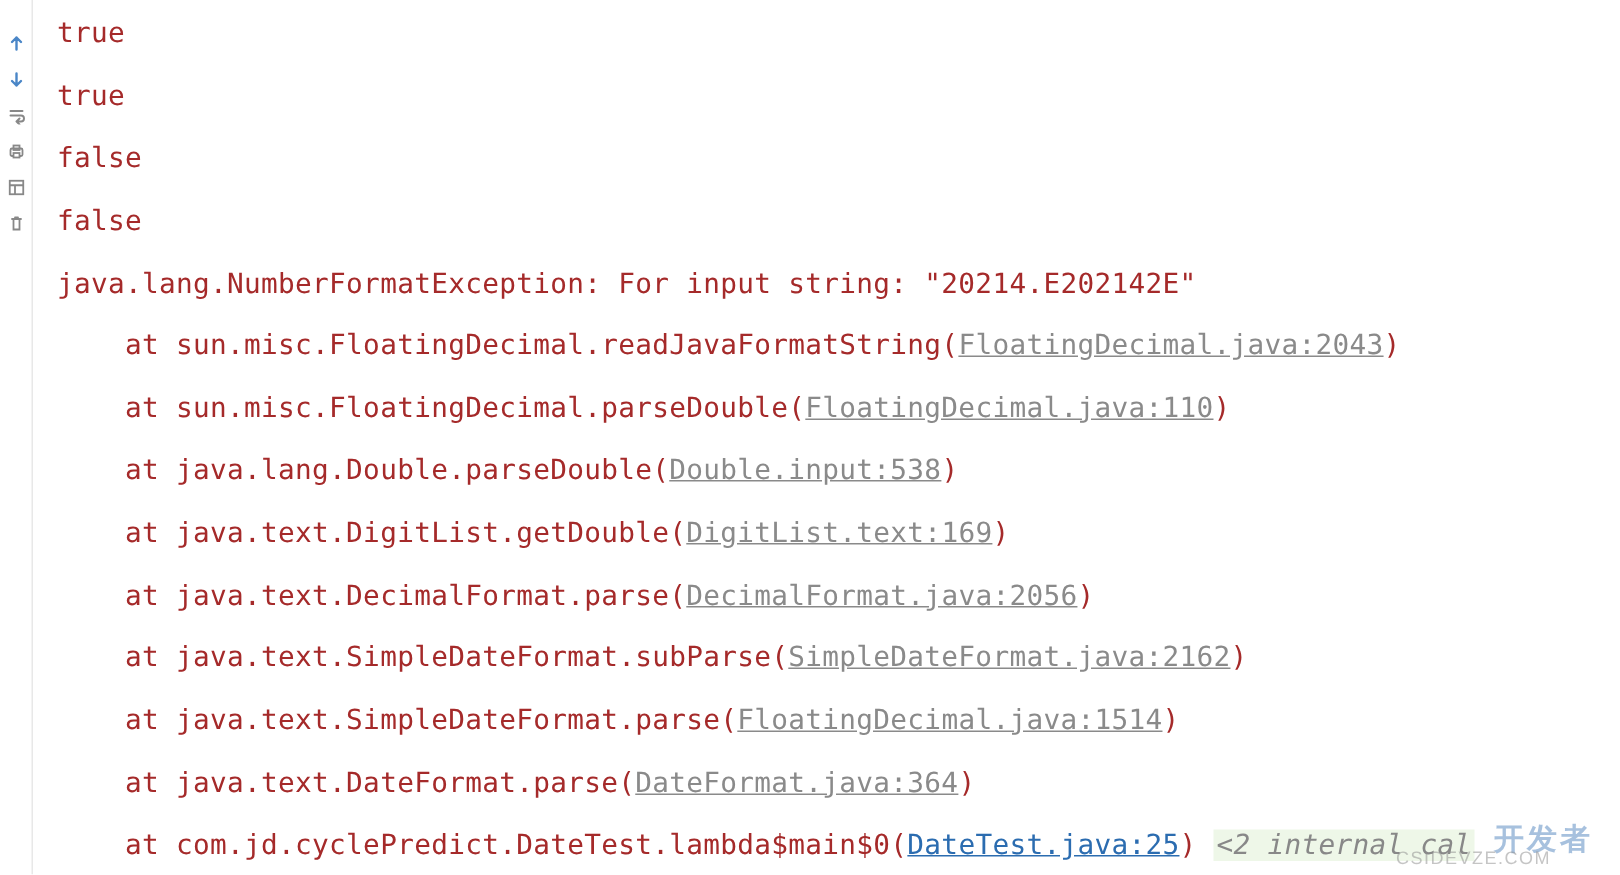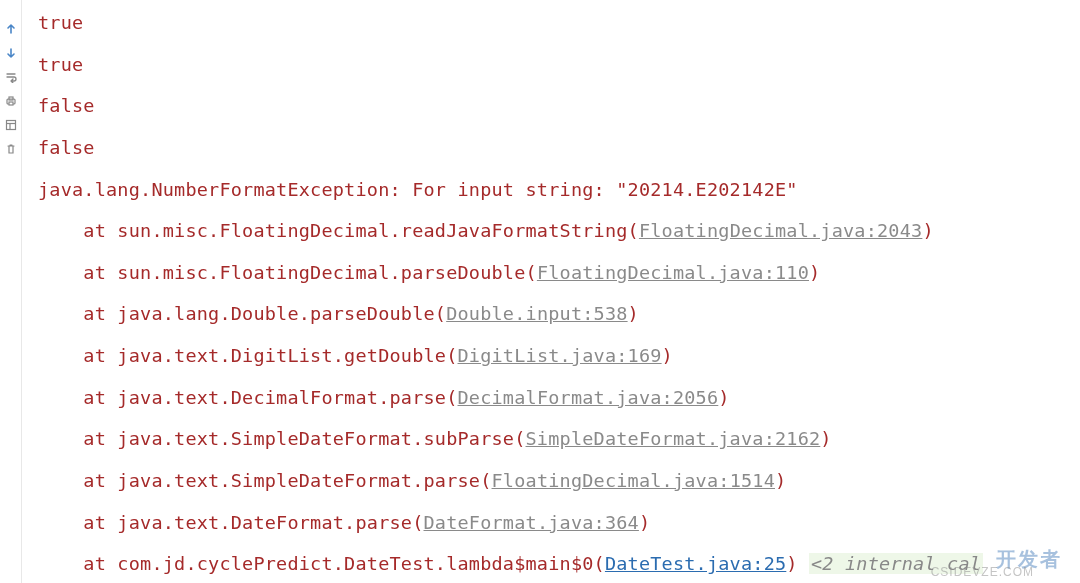--- a/index.html
+++ b/index.html
@@ -128,21 +128,21 @@
 
   <div class="console">
 <pre><span>true</span>
 <span>true</span>
 <span>false</span>
 <span>false</span>
 <span>java.lang.NumberFormatException: For input string: "20214.E202142E"</span>
 <span><span>    at sun.misc.FloatingDecimal.readJavaFormatString(</span><span class="link">FloatingDecimal.java:2043</span><span>)</span></span>
 <span><span>    at sun.misc.FloatingDecimal.parseDouble(</span><span class="link">FloatingDecimal.java:110</span><span>)</span></span>
 <span><span>    at java.lang.Double.parseDouble(</span><span class="link">Double.input:538</span><span>)</span></span>
-<span><span>    at java.text.DigitList.getDouble(</span><span class="link">DigitList.java:169</span><span>)</span></span>
+<span><span>    at java.text.DigitList.getDouble(</span><span class="link">DigitList.text:169</span><span>)</span></span>
 <span><span>    at java.text.DecimalFormat.parse(</span><span class="link">DecimalFormat.java:2056</span><span>)</span></span>
 <span><span>    at java.text.SimpleDateFormat.subParse(</span><span class="link">SimpleDateFormat.java:2162</span><span>)</span></span>
 <span><span>    at java.text.SimpleDateFormat.parse(</span><span class="link">FloatingDecimal.java:1514</span><span>)</span></span>
 <span><span>    at java.text.DateFormat.parse(</span><span class="link">DateFormat.java:364</span><span>)</span></span>
 <span><span>    at com.jd.cyclePredict.DateTest.lambda$main$0(</span><span class="blue-link">DateTest.java:25</span><span>) </span><span class="lambda-hint">&lt;2 internal cal</span></span></pre>
   </div>
 </div>
 
 <div class="watermark">开发者</div>
 <div class="watermark2">CSIDEVZE.COM</div>

